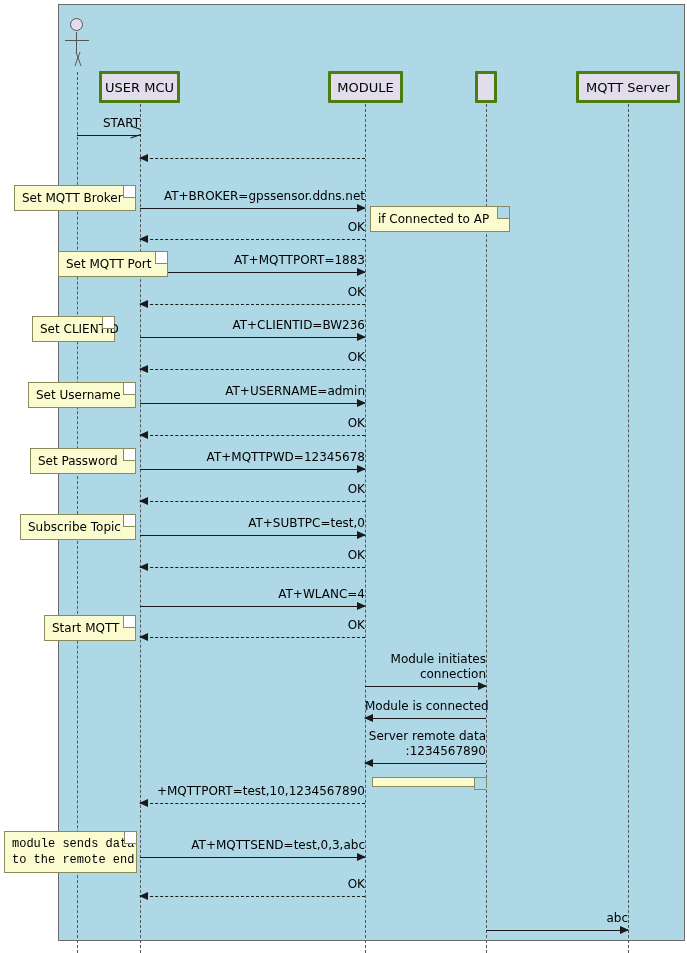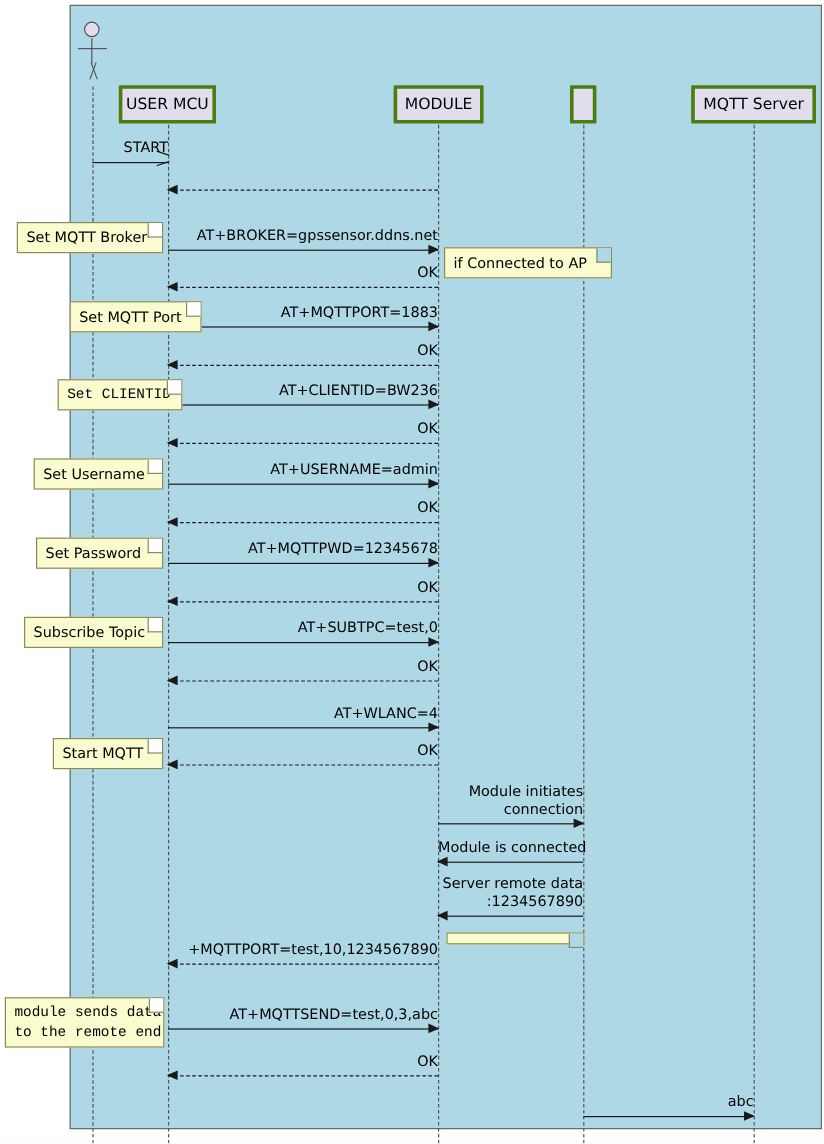--- a/index.html
+++ b/index.html
@@ -269,21 +269,21 @@
       <div class="msg right" style="left: 486px; width: 142px; top: 930px;">
         <div class="line"></div>
         <div class="head"></div>
         <div class="label one">abc</div>
       </div>
     </div>
   <div id="notes">
       <div class="note" style="left: 370px; top: 166px; width: 140px; margin-top: 40px;"><span>if Connected to AP</span><div class="fold"></div></div>
       <div class="note on-white" style="left: 14px; top: 185px; width: 122px;"><span>Set MQTT Broker</span><div class="fold"></div></div>
       <div class="note on-white" style="left: 26px; top: 251px; width: 110px; margin-left: 32px;"><span>Set MQTT Port</span><div class="fold"></div></div>
-      <div class="note on-white" style="left: 48px; top: 316px; width: 104px; font-family: Liberation Mono, monospace;"><span>Set CLIENTID</span><div class="fold"></div></div>
+      <div class="note on-white" style="left: 32px; top: 316px; width: 83px;"><span>Set CLIENTID</span><div class="fold"></div></div>
       <div class="note on-white" style="left: 28px; top: 382px; width: 108px;"><span>Set Username</span><div class="fold"></div></div>
       <div class="note on-white" style="left: 30px; top: 448px; width: 106px;"><span>Set Password</span><div class="fold"></div></div>
       <div class="note on-white" style="left: 20px; top: 514px; width: 116px;"><span>Subscribe Topic</span><div class="fold"></div></div>
       <div class="note on-white" style="left: 44px; top: 615px; width: 92px;"><span>Start MQTT</span><div class="fold"></div></div>
       <div class="note" style="left: 372px; top: 777px; width: 115px;"><div class="fold"></div></div>
       <div class="note on-white" style="left: 4px; top: 831px; width: 133px; font-family: Liberation Mono, monospace;"><span>module sends data
 to the remote end</span><div class="fold"></div></div>
     </div>
 
 </div>

